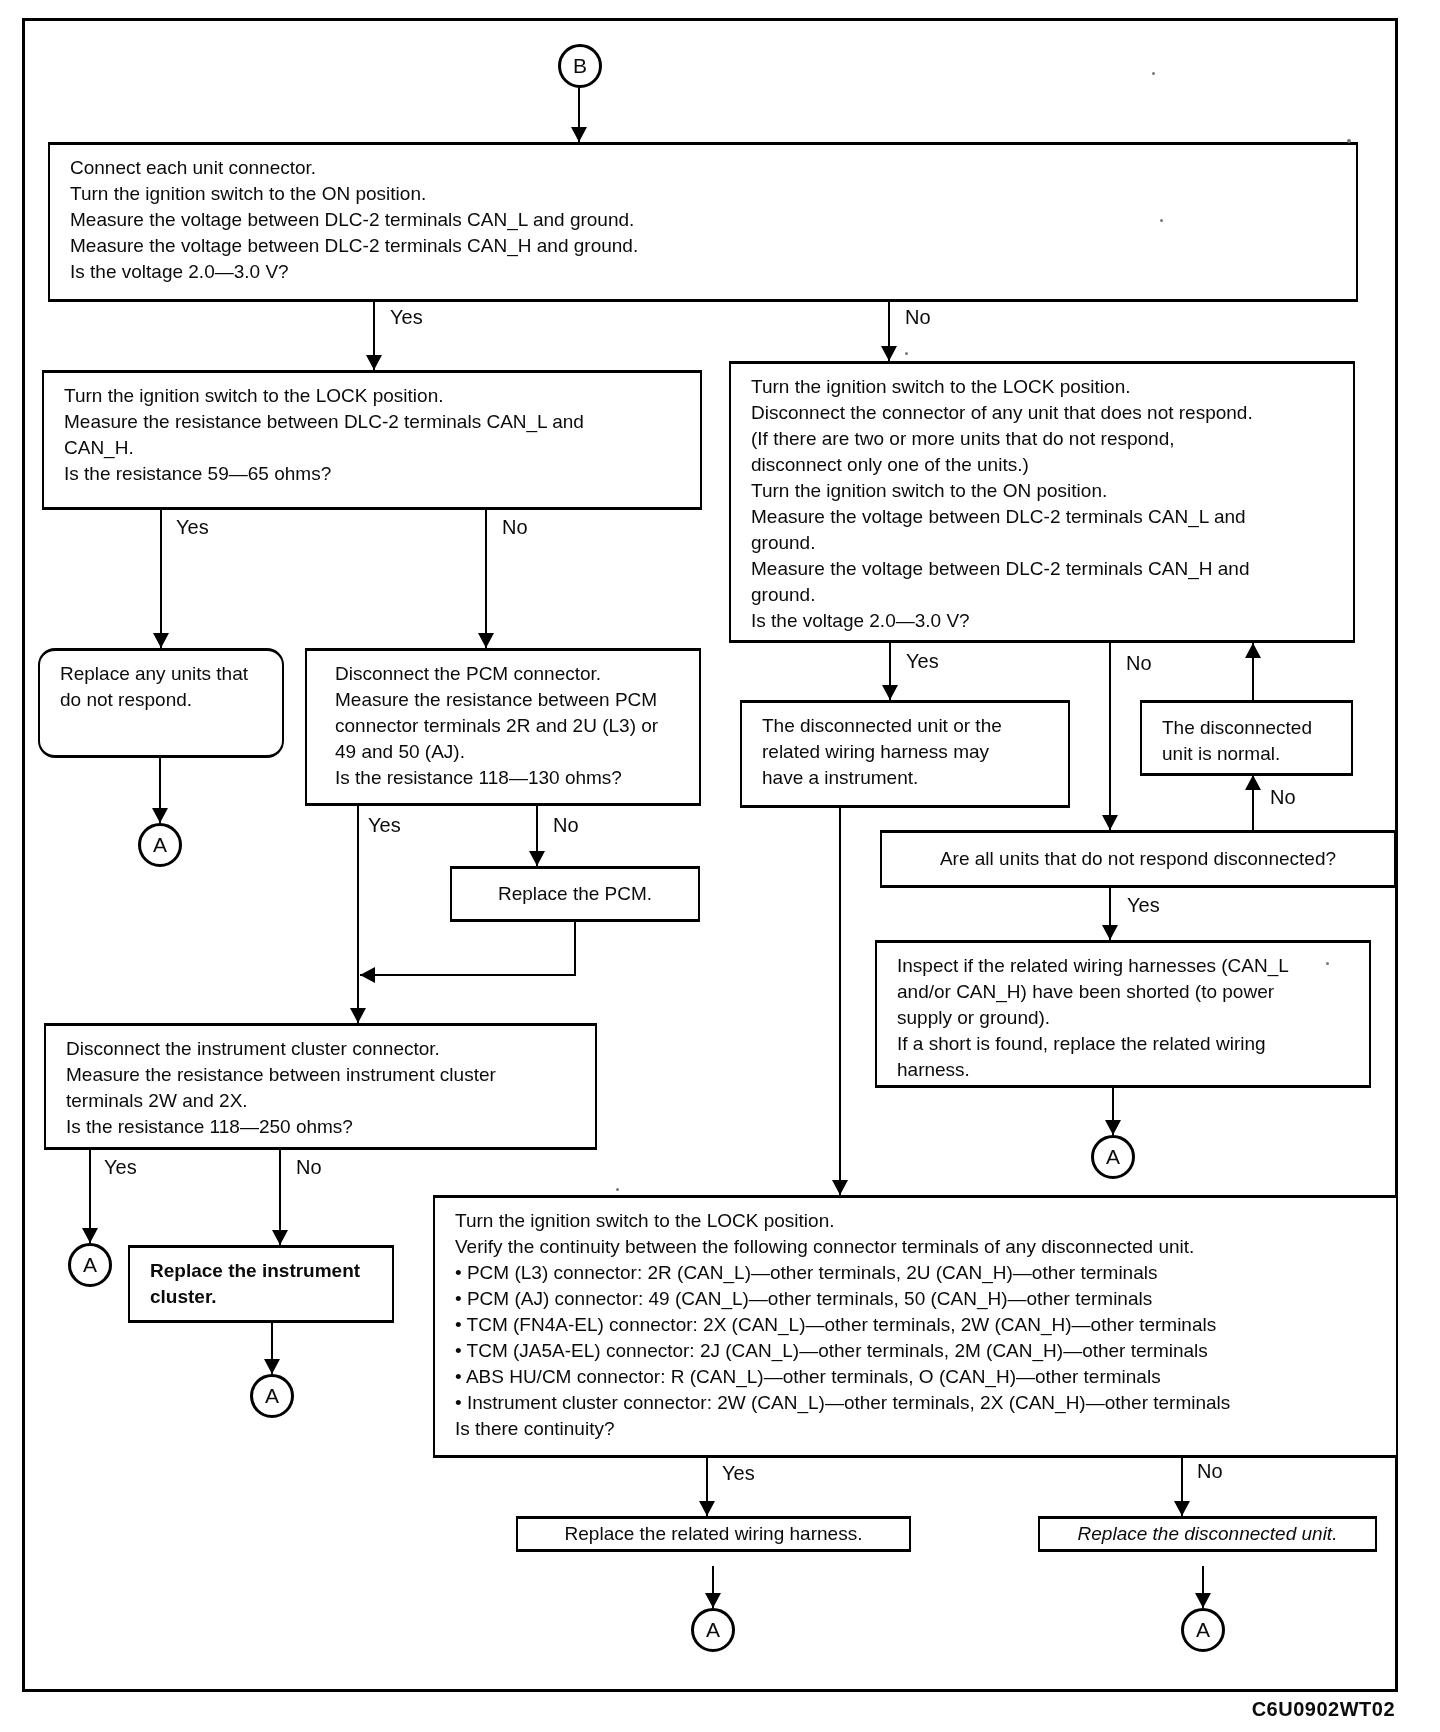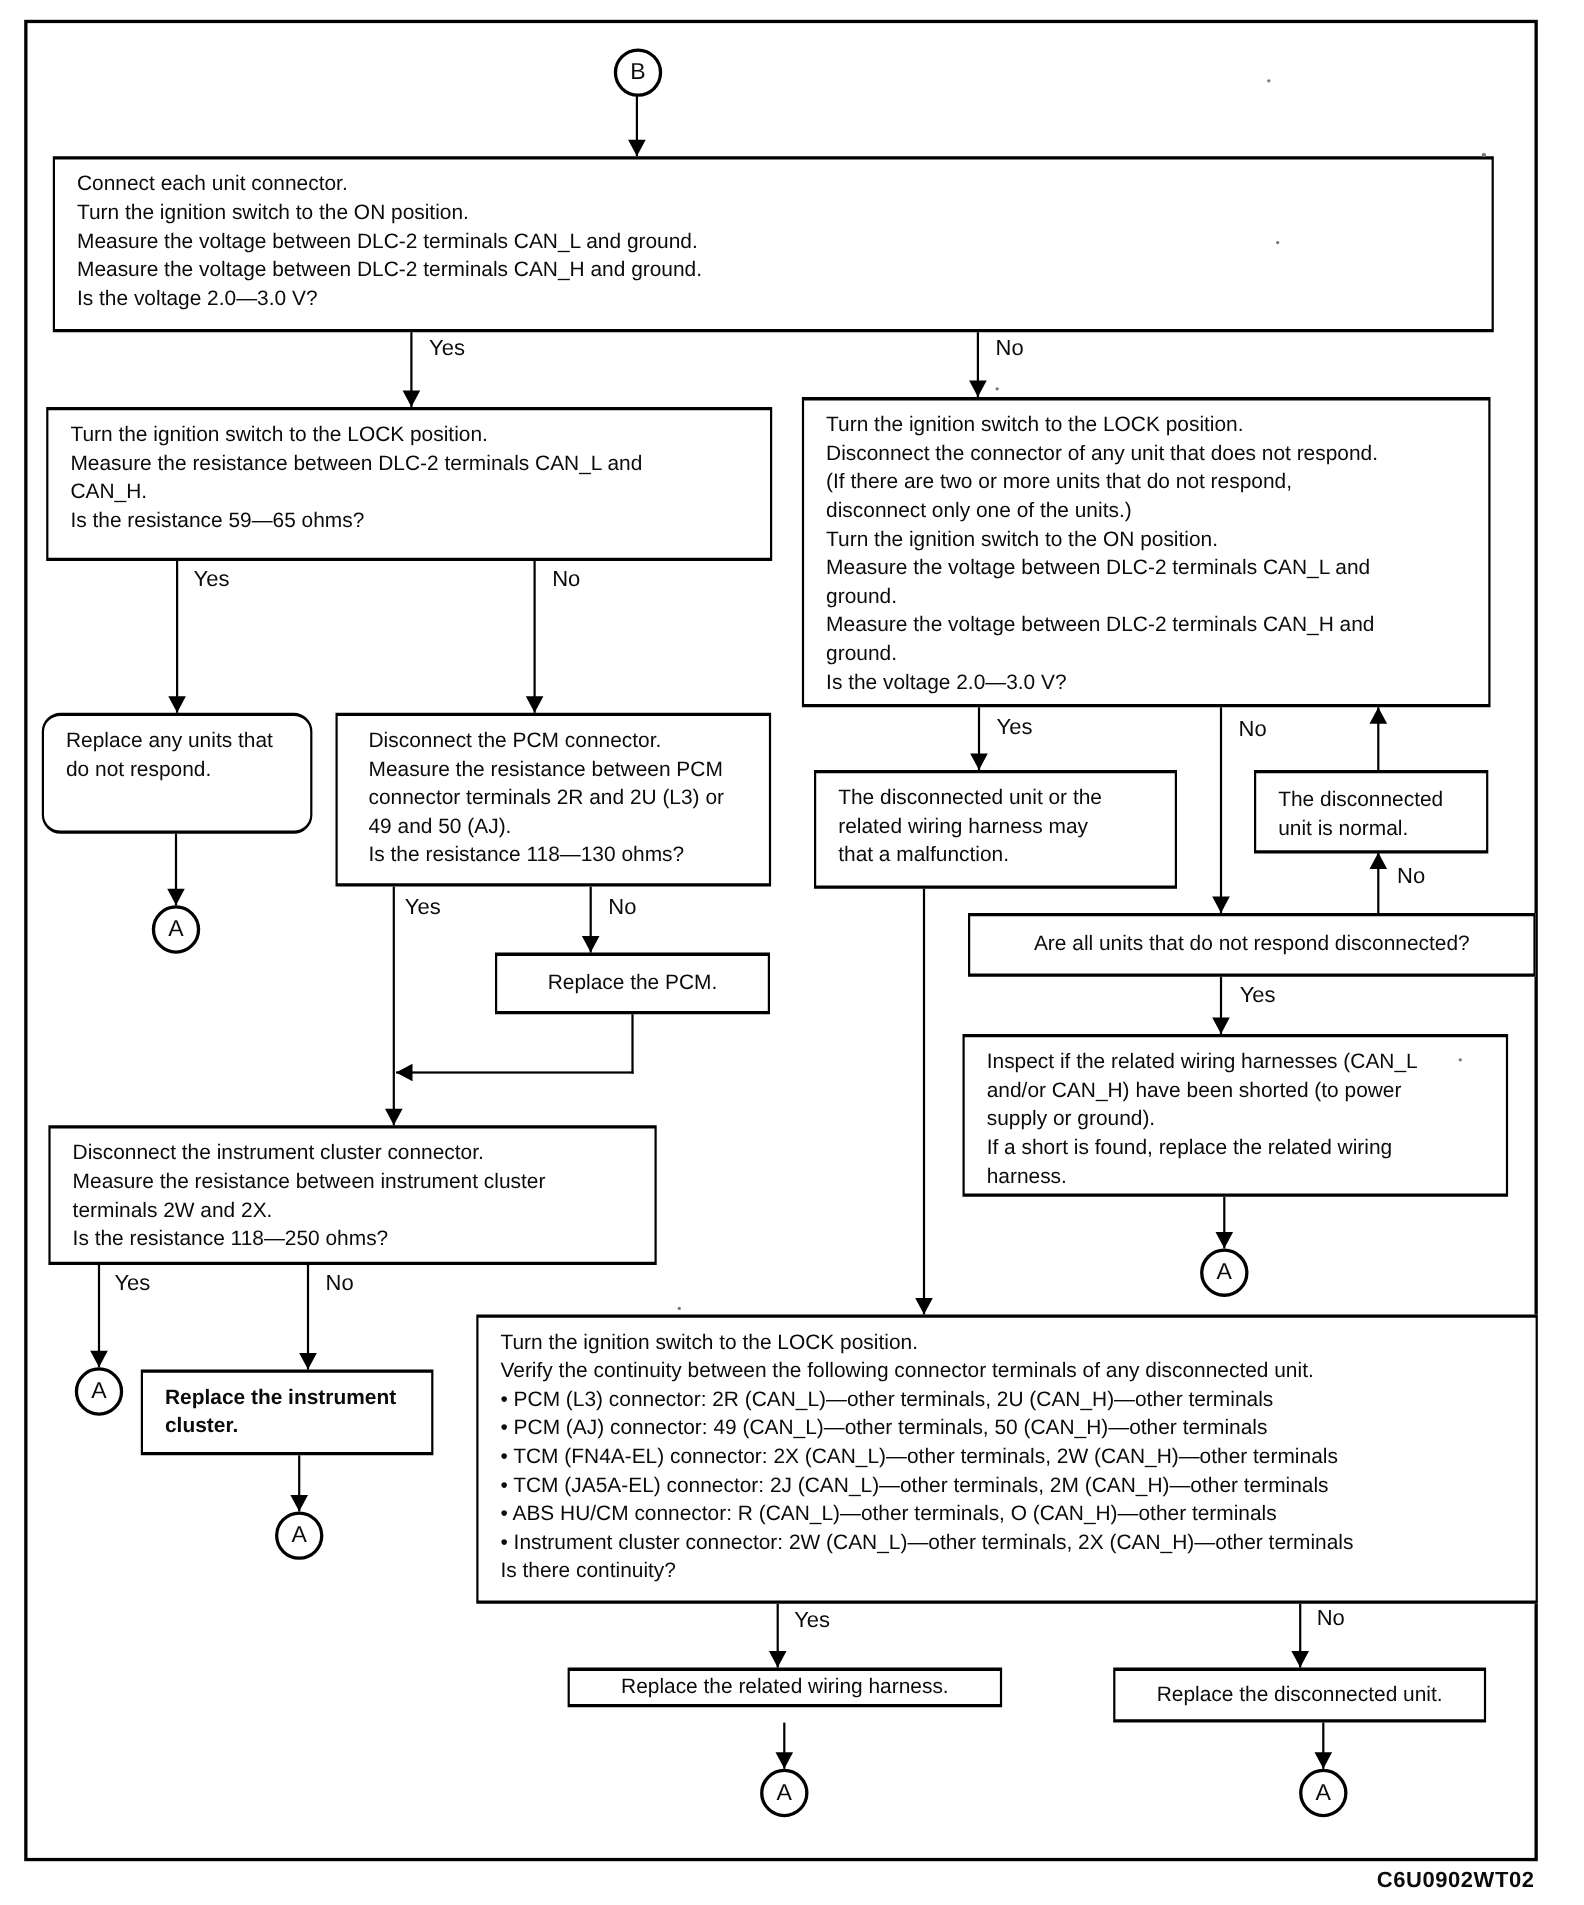--- a/index.html
+++ b/index.html
@@ -79,40 +79,40 @@
 Is the resistance 118—130 ohms?</div>
   <div class="node center" style="left:450px;top:866px;width:250px;height:56px;">Replace the PCM.</div>
   <div class="node" style="left:44px;top:1023px;width:553px;height:127px;">Disconnect the instrument cluster connector.
 Measure the resistance between instrument cluster
 terminals 2W and 2X.
 Is the resistance 118—250 ohms?</div>
   <div class="node" style="left:128px;top:1245px;width:266px;height:78px;font-weight:bold;">Replace the instrument
 cluster.</div>
   <div class="node" style="left:740px;top:700px;width:330px;height:108px;">The disconnected unit or the
 related wiring harness may
-that a malfunction.</div>
+have a instrument.</div>
   <div class="node center" style="left:880px;top:830px;width:516px;height:58px;">Are all units that do not respond disconnected?</div>
   <div class="node" style="left:1140px;top:700px;width:213px;height:76px;padding-top:12px;">The disconnected
 unit is normal.</div>
   <div class="node" style="left:875px;top:940px;width:496px;height:148px;">Inspect if the related wiring harnesses (CAN_L
 and/or CAN_H) have been shorted (to power
 supply or ground).
 If a short is found, replace the related wiring
 harness.</div>
   <div class="node" style="left:433px;top:1195px;width:965px;height:263px;">Turn the ignition switch to the LOCK position.
 Verify the continuity between the following connector terminals of any disconnected unit.
 • PCM (L3) connector: 2R (CAN_L)—other terminals, 2U (CAN_H)—other terminals
 • PCM (AJ) connector: 49 (CAN_L)—other terminals, 50 (CAN_H)—other terminals
 • TCM (FN4A-EL) connector: 2X (CAN_L)—other terminals, 2W (CAN_H)—other terminals
 • TCM (JA5A-EL) connector: 2J (CAN_L)—other terminals, 2M (CAN_H)—other terminals
 • ABS HU/CM connector: R (CAN_L)—other terminals, O (CAN_H)—other terminals
 • Instrument cluster connector: 2W (CAN_L)—other terminals, 2X (CAN_H)—other terminals
 Is there continuity?</div>
   <div class="node center" style="left:516px;top:1516px;width:395px;height:36px;">Replace the related wiring harness.</div>
-  <div class="node center" style="left:1012px;top:1516px;width:339px;height:50px;">Replace the disconnected unit.</div>
+  <div class="node center" style="left:1038px;top:1516px;width:339px;height:36px;font-style:italic;">Replace the disconnected unit.</div>
 
   <div class="vline" style="left:578px;top:87px;width:2px;height:55px;"></div>
   <div class="vline" style="left:373px;top:302px;width:2px;height:68px;"></div>
   <div class="vline" style="left:888px;top:302px;width:2px;height:59px;"></div>
   <div class="vline" style="left:160px;top:510px;width:2px;height:138px;"></div>
   <div class="vline" style="left:485px;top:510px;width:2px;height:138px;"></div>
   <div class="vline" style="left:159px;top:758px;width:2px;height:65px;"></div>
   <div class="vline" style="left:357px;top:806px;width:2px;height:217px;"></div>
   <div class="vline" style="left:536px;top:806px;width:2px;height:60px;"></div>
   <div class="vline" style="left:574px;top:922px;width:2px;height:54px;"></div>

